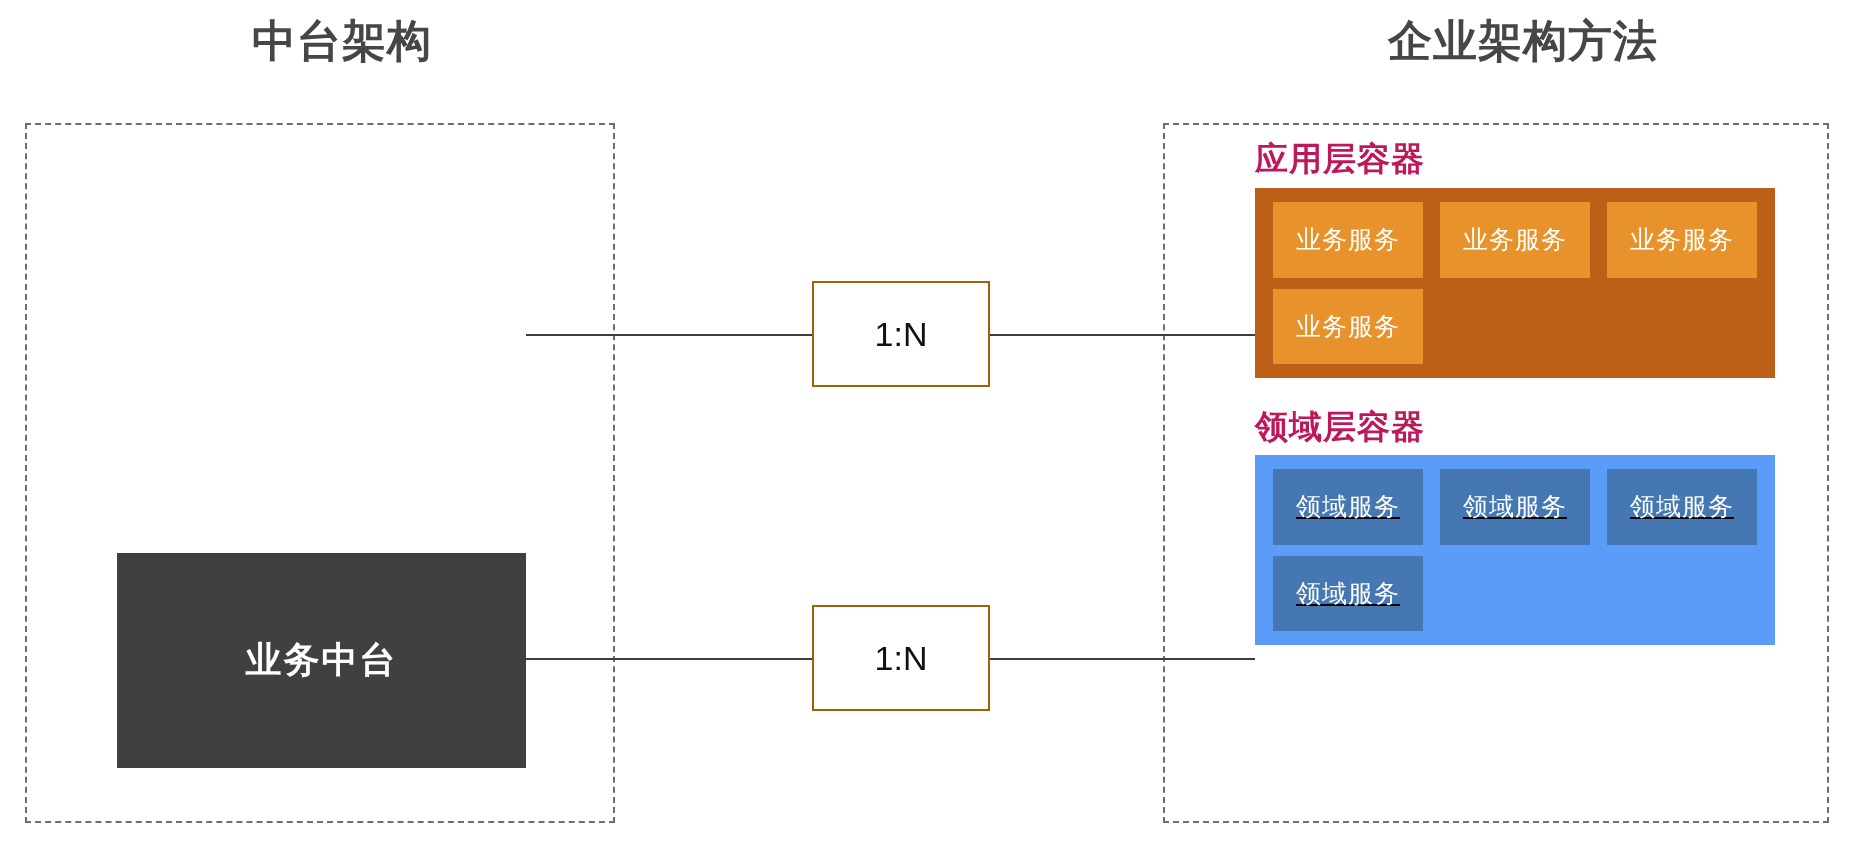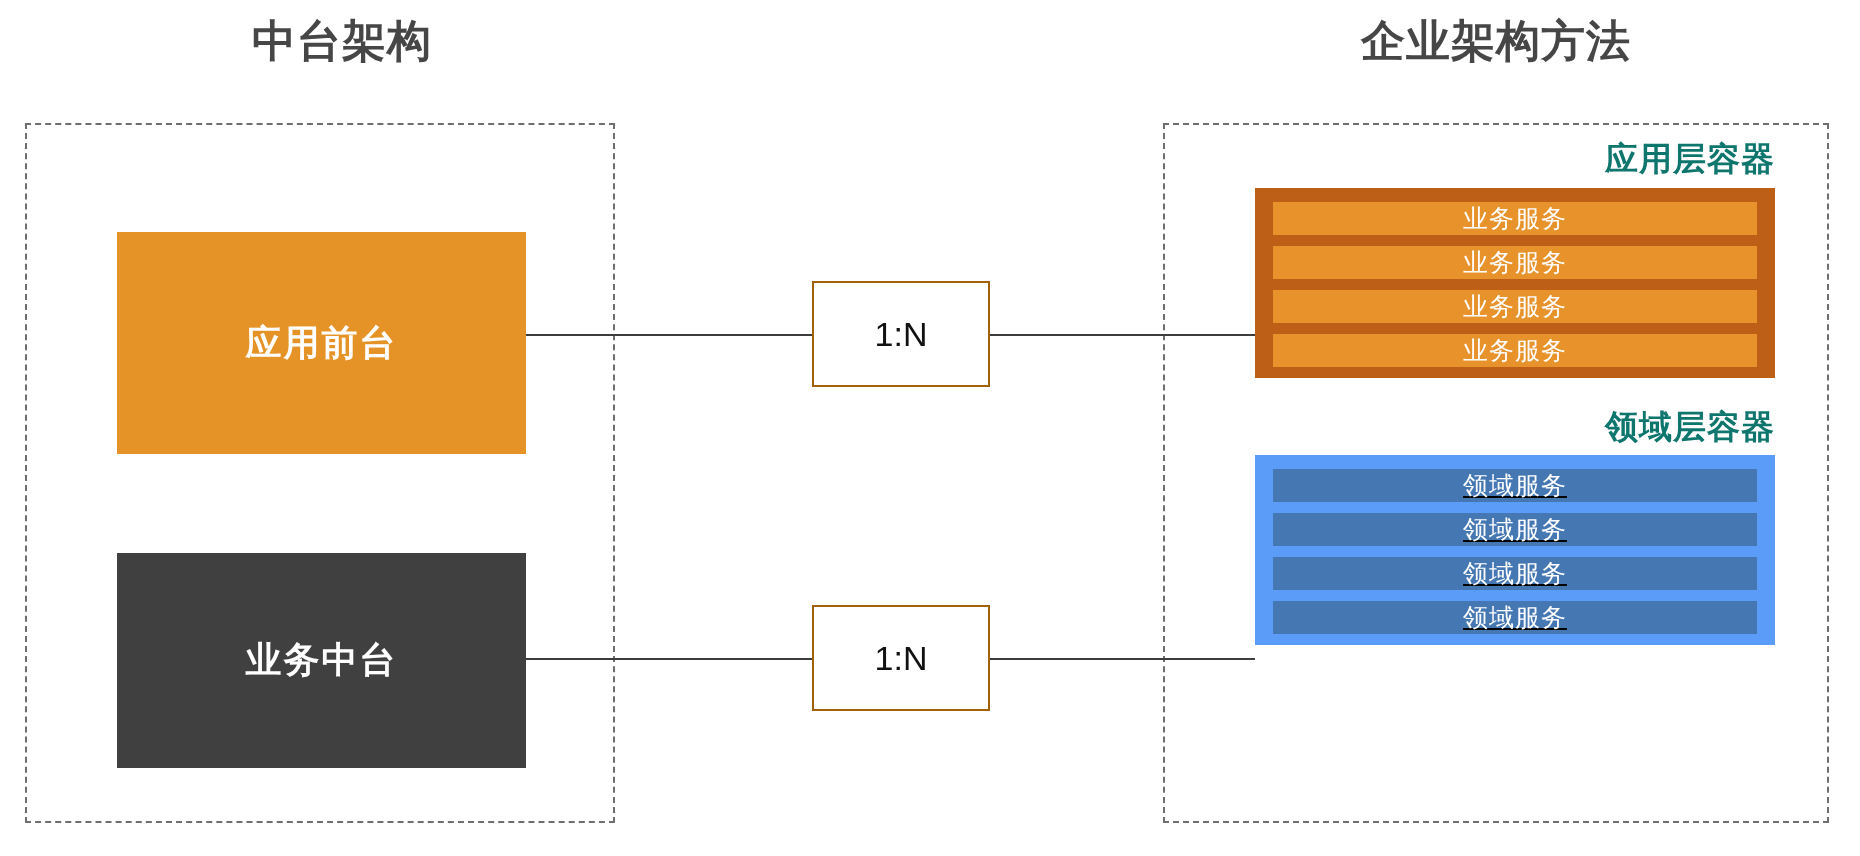--- a/index.html
+++ b/index.html
@@ -26,21 +26,21 @@
   .panel-title {
     position: absolute;
     font-size: 44px;
     font-weight: bold;
     color: #464646;
     letter-spacing: 1px;
     white-space: nowrap;
     text-align: center;
   }
   #title-left  { left: 0;    top: 12px; width: 620px; padding-left: 32px; }
-  #title-right { left: 1163px; top: 12px; width: 666px; }
+  #title-right { left: 1190px; top: 12px; width: 666px; }
 
   
   .group-frame {
     position: absolute;
     border: 2px dashed #6e6e6e;
     box-sizing: border-box;
     background: transparent;
   }
   #frame-left  { left: 25px;   top: 123px; width: 590px; height: 700px; }
   #frame-right { left: 1163px; top: 123px; width: 666px; height: 700px; }
@@ -83,35 +83,35 @@
     color: #111111;
     box-sizing: border-box;
   }
   #card-top    { left: 812px; top: 281px; width: 178px; height: 106px; }
   #card-bottom { left: 812px; top: 605px; width: 178px; height: 106px; }
 
   
   .container-caption {
     position: absolute;
     width: 520px;
-    text-align: right;
+    text-align: left;
     font-size: 33px;
     font-weight: bold;
-    color: #0f766e;
+    color: #be185d;
     letter-spacing: 1px;
     white-space: nowrap;
   }
   #caption-app    { left: 1255px; top: 137px; }
   #caption-domain { left: 1255px; top: 405px; }
 
   
   .svc-container {
     position: absolute;
     display: grid;
-    grid-template-columns: 1fr;
+    grid-template-columns: 1fr 1fr 1fr;
     grid-template-rows: 1fr 1fr;
     gap: 11px 17px;
     box-sizing: border-box;
   }
   #container-app {
     left: 1255px; top: 188px; width: 520px; height: 190px;
     background: #BE5F18;
     padding: 14px 18px;
   }
   #container-domain {
@@ -142,21 +142,20 @@
   <div class="panel-title" id="title-right">企业架构方法</div>
 
   <div class="group-frame" id="frame-left"></div>
   <div class="group-frame" id="frame-right"></div>
 
   <div class="connector" id="conn-a1"></div>
   <div class="connector" id="conn-a2"></div>
   <div class="connector" id="conn-b1"></div>
   <div class="connector" id="conn-b2"></div>
 
-  <div class="left-block" id="block-app">应用前台</div>
   <div class="left-block" id="block-middle">业务中台</div>
 
   <div class="card-box" id="card-top">1:N</div>
   <div class="card-box" id="card-bottom">1:N</div>
 
   <div class="container-caption" id="caption-app">应用层容器</div>
   <div class="svc-container" id="container-app">
     <div class="svc-card">业务服务</div>
     <div class="svc-card">业务服务</div>
     <div class="svc-card">业务服务</div>

